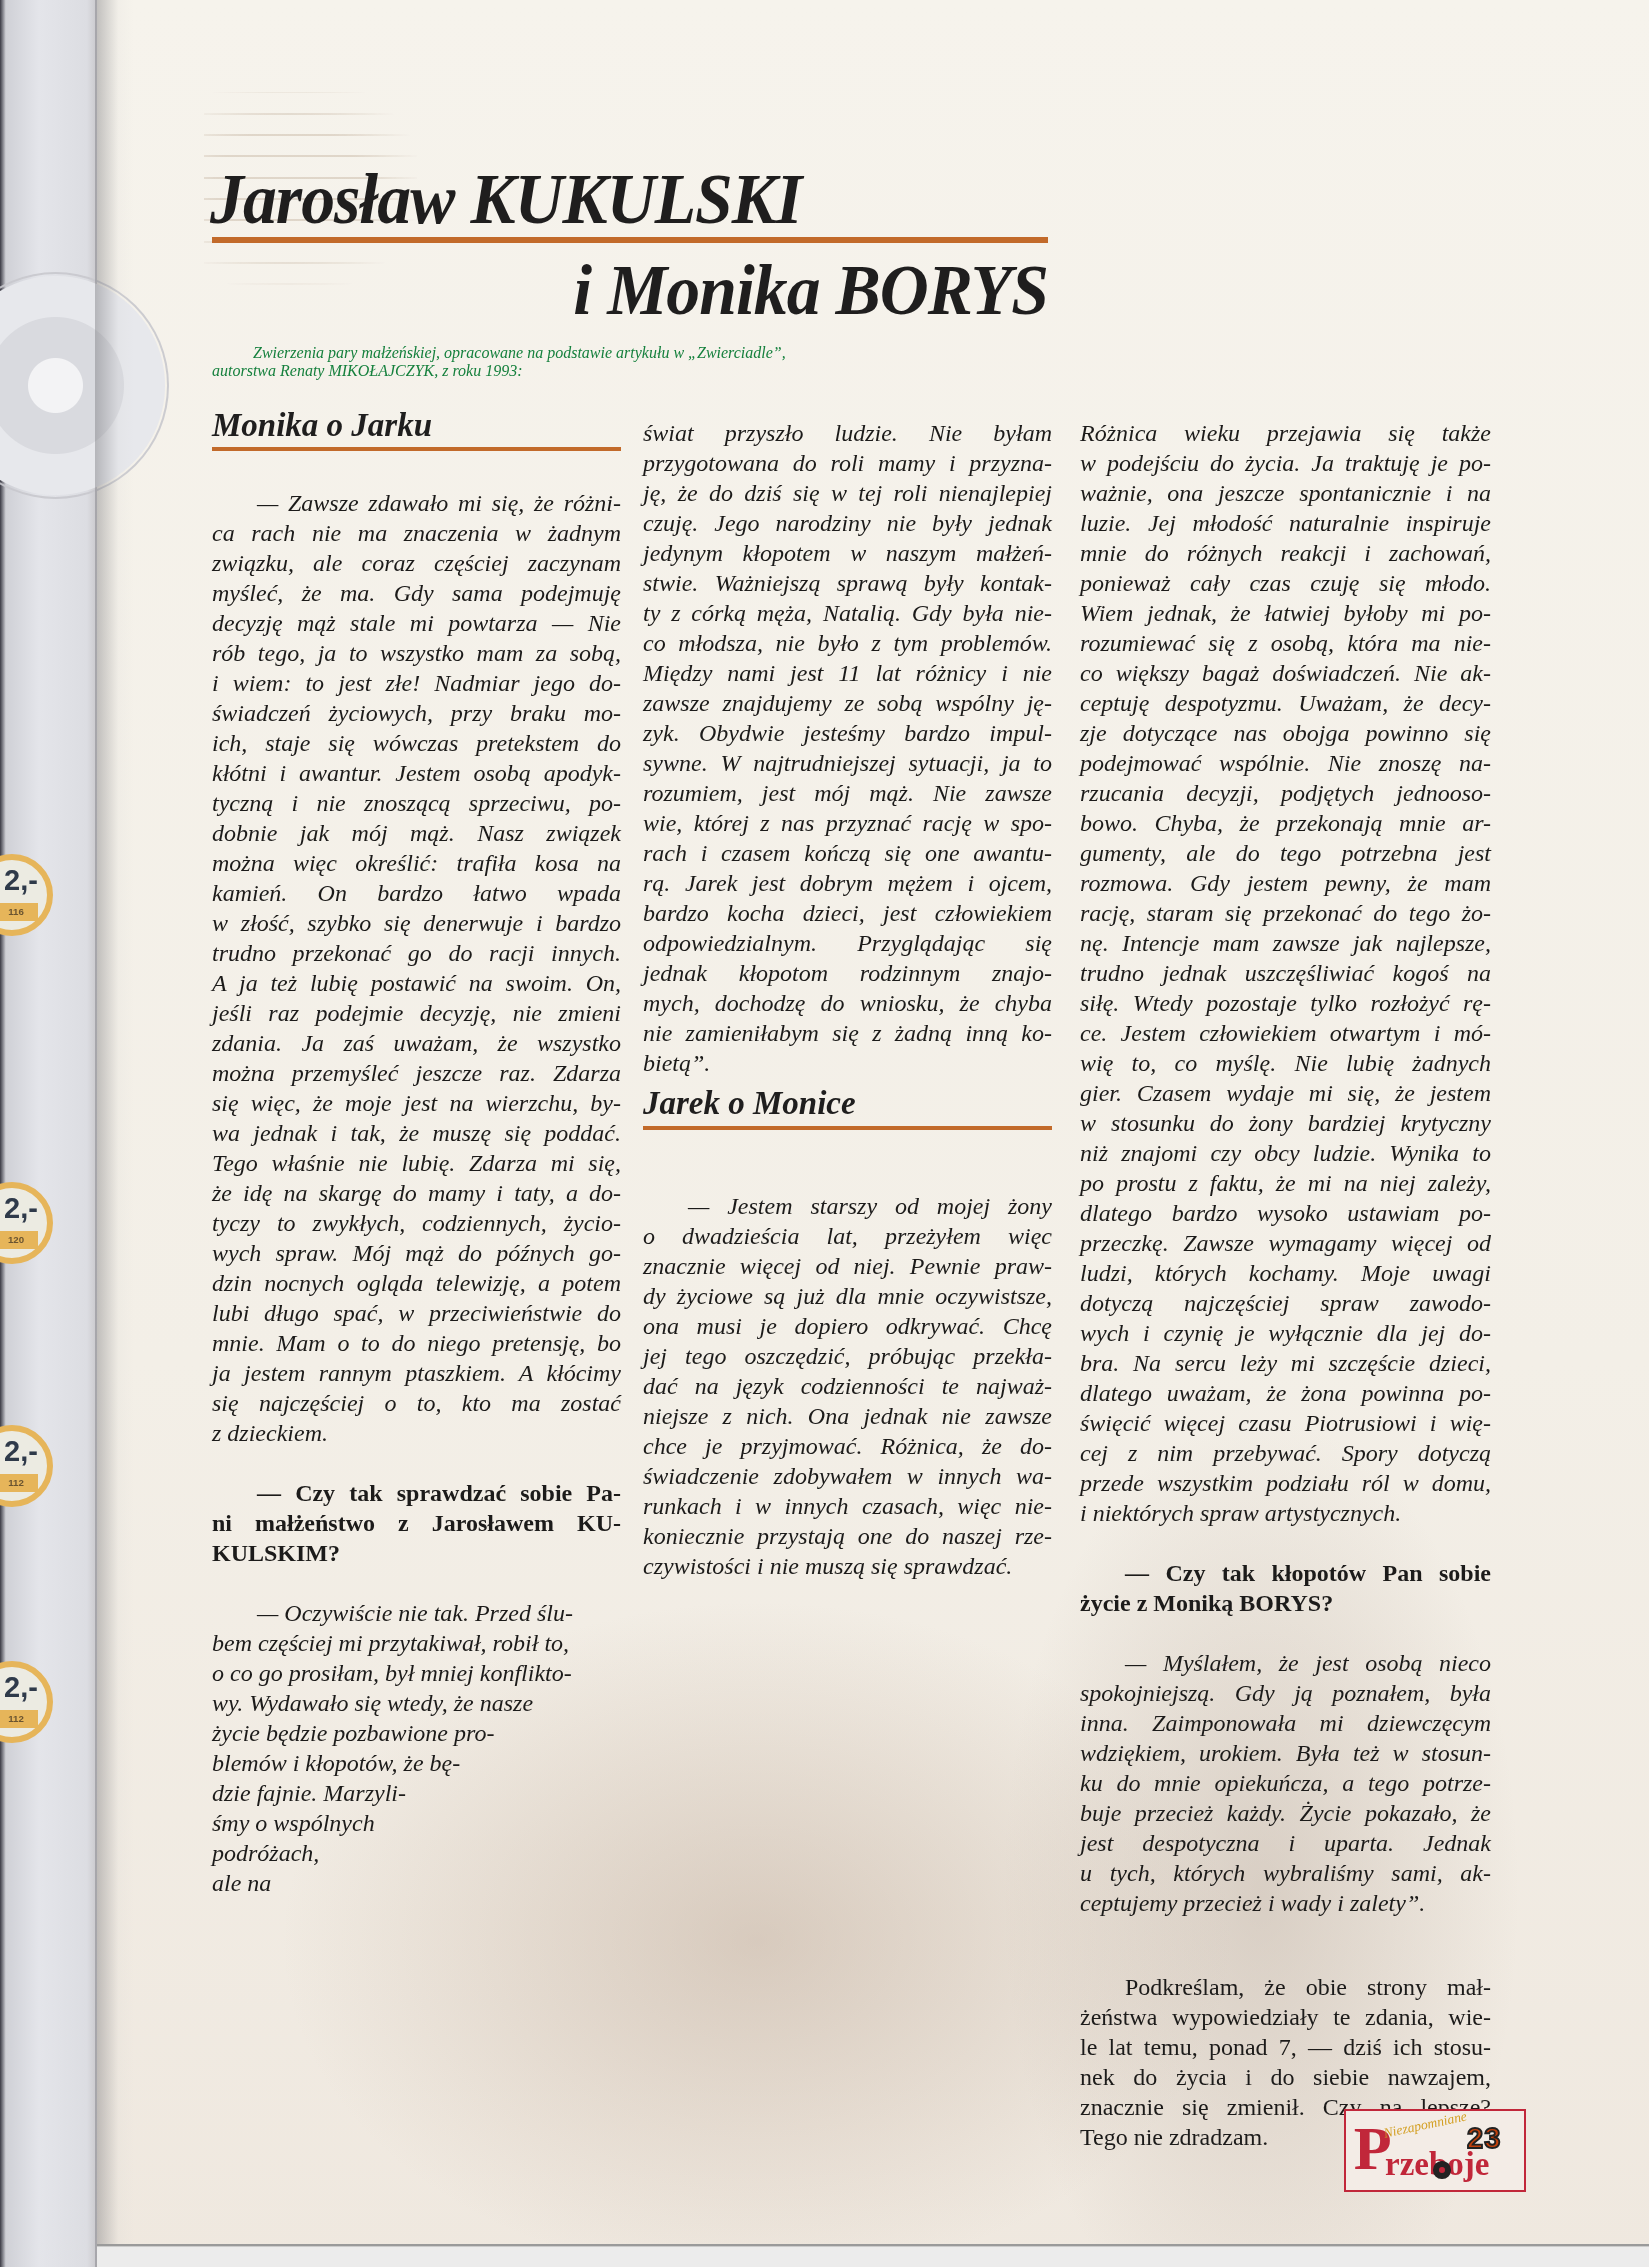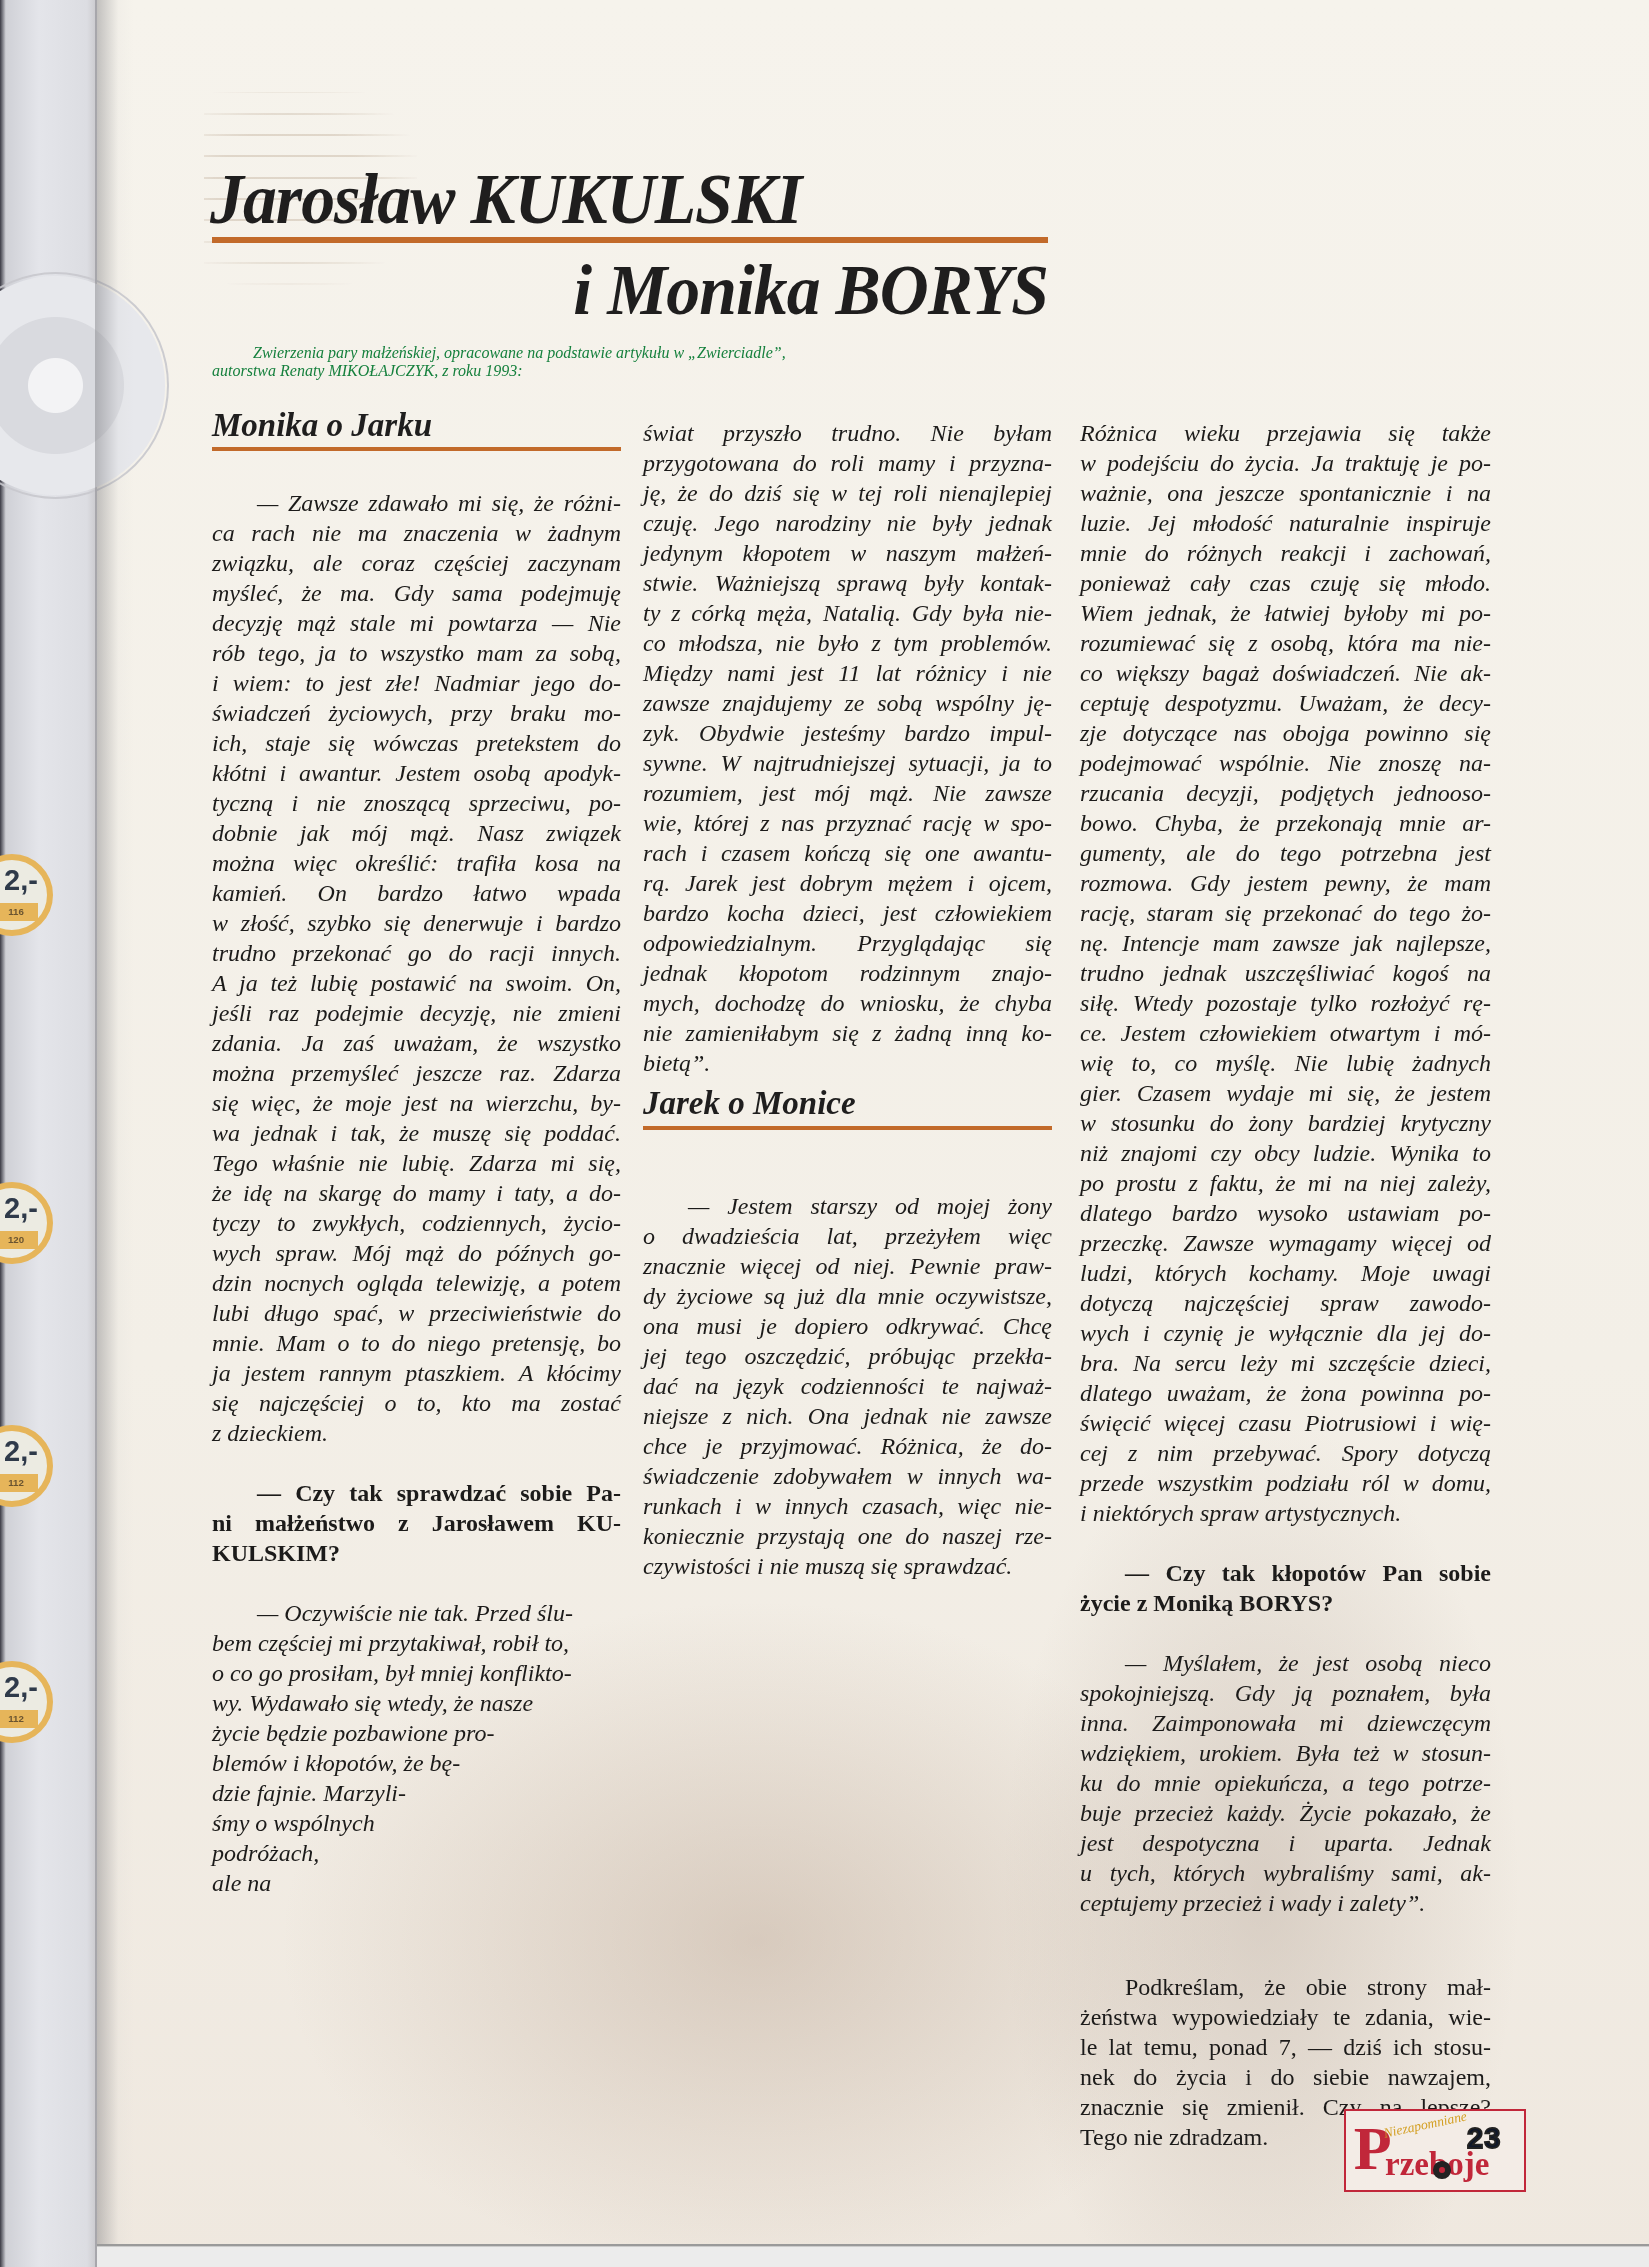--- a/index.html
+++ b/index.html
@@ -93,21 +93,21 @@
     position:absolute; left:1344px; top:2109px; width:182px; height:83px;
     border:2.9px solid #c1273a; background:#f3ece6; box-sizing:border-box;
   }
   .logo .big-p { position:absolute; left:7.8px; top:5.8px; font:bold 62px "Liberation Serif", serif; color:#c1273a; line-height:1; }
   .logo .rest { position:absolute; left:39px; top:37px; font:bold 33px "Liberation Serif", serif; color:#c1273a; line-height:1; }
   .logo .script { position:absolute; left:37px; top:5.8px; font:italic 13.6px "Liberation Serif", serif; color:#d4a024; transform:rotate(-12deg); }
   .logo .rec { position:absolute; left:87px; top:50px; width:17.5px; height:17.5px; border-radius:50%; background:#222; }
   .logo .rec::after { content:""; position:absolute; left:5.8px; top:5.8px; width:5.8px; height:5.8px; border-radius:50%; background:#c1273a; }
   .page-number {
     position:absolute; left:1467px; top:2122px;
-    font:bold 29px "Liberation Sans", sans-serif; color:#0f172a;
+    font:bold 29px "Liberation Sans", sans-serif; color:#c2410c;
     -webkit-text-stroke:1.9px #222; letter-spacing:1px;
   }
   .bottom-edge { position:absolute; left:97px; top:2244px; width:1553px; height:24px; background:linear-gradient(180deg,#9a9a9a 0 1.9px,#ececec 2.9px); }
 </style>
 </head>
 <body>
 
 <div class="page-bg"></div>
 <div class="left-strip"></div>
 <div class="cd-disc"></div>
@@ -198,21 +198,21 @@
       <span class="line last">blemów i kłopotów, że bę-</span>
       <span class="line last">dzie fajnie. Marzyli-</span>
       <span class="line last">śmy o wspólnych</span>
       <span class="line last">podróżach,</span>
       <span class="line last">ale na</span>
     </div>
 </div>
 
 <div class="col col-2">
   <div>
-      <span class="line">świat przyszło trudno. Nie byłam</span>
+      <span class="line">świat przyszło ludzie. Nie byłam</span>
       <span class="line">przygotowana do roli mamy i przyzna-</span>
       <span class="line">ję, że do dziś się w tej roli nienajlepiej</span>
       <span class="line">czuję. Jego narodziny nie były jednak</span>
       <span class="line">jedynym kłopotem w naszym małżeń-</span>
       <span class="line">stwie. Ważniejszą sprawą były kontak-</span>
       <span class="line">ty z córką męża, Natalią. Gdy była nie-</span>
       <span class="line">co młodsza, nie było z tym problemów.</span>
       <span class="line">Między nami jest 11 lat różnicy i nie</span>
       <span class="line">zawsze znajdujemy ze sobą wspólny ję-</span>
       <span class="line">zyk. Obydwie jesteśmy bardzo impul-</span>

